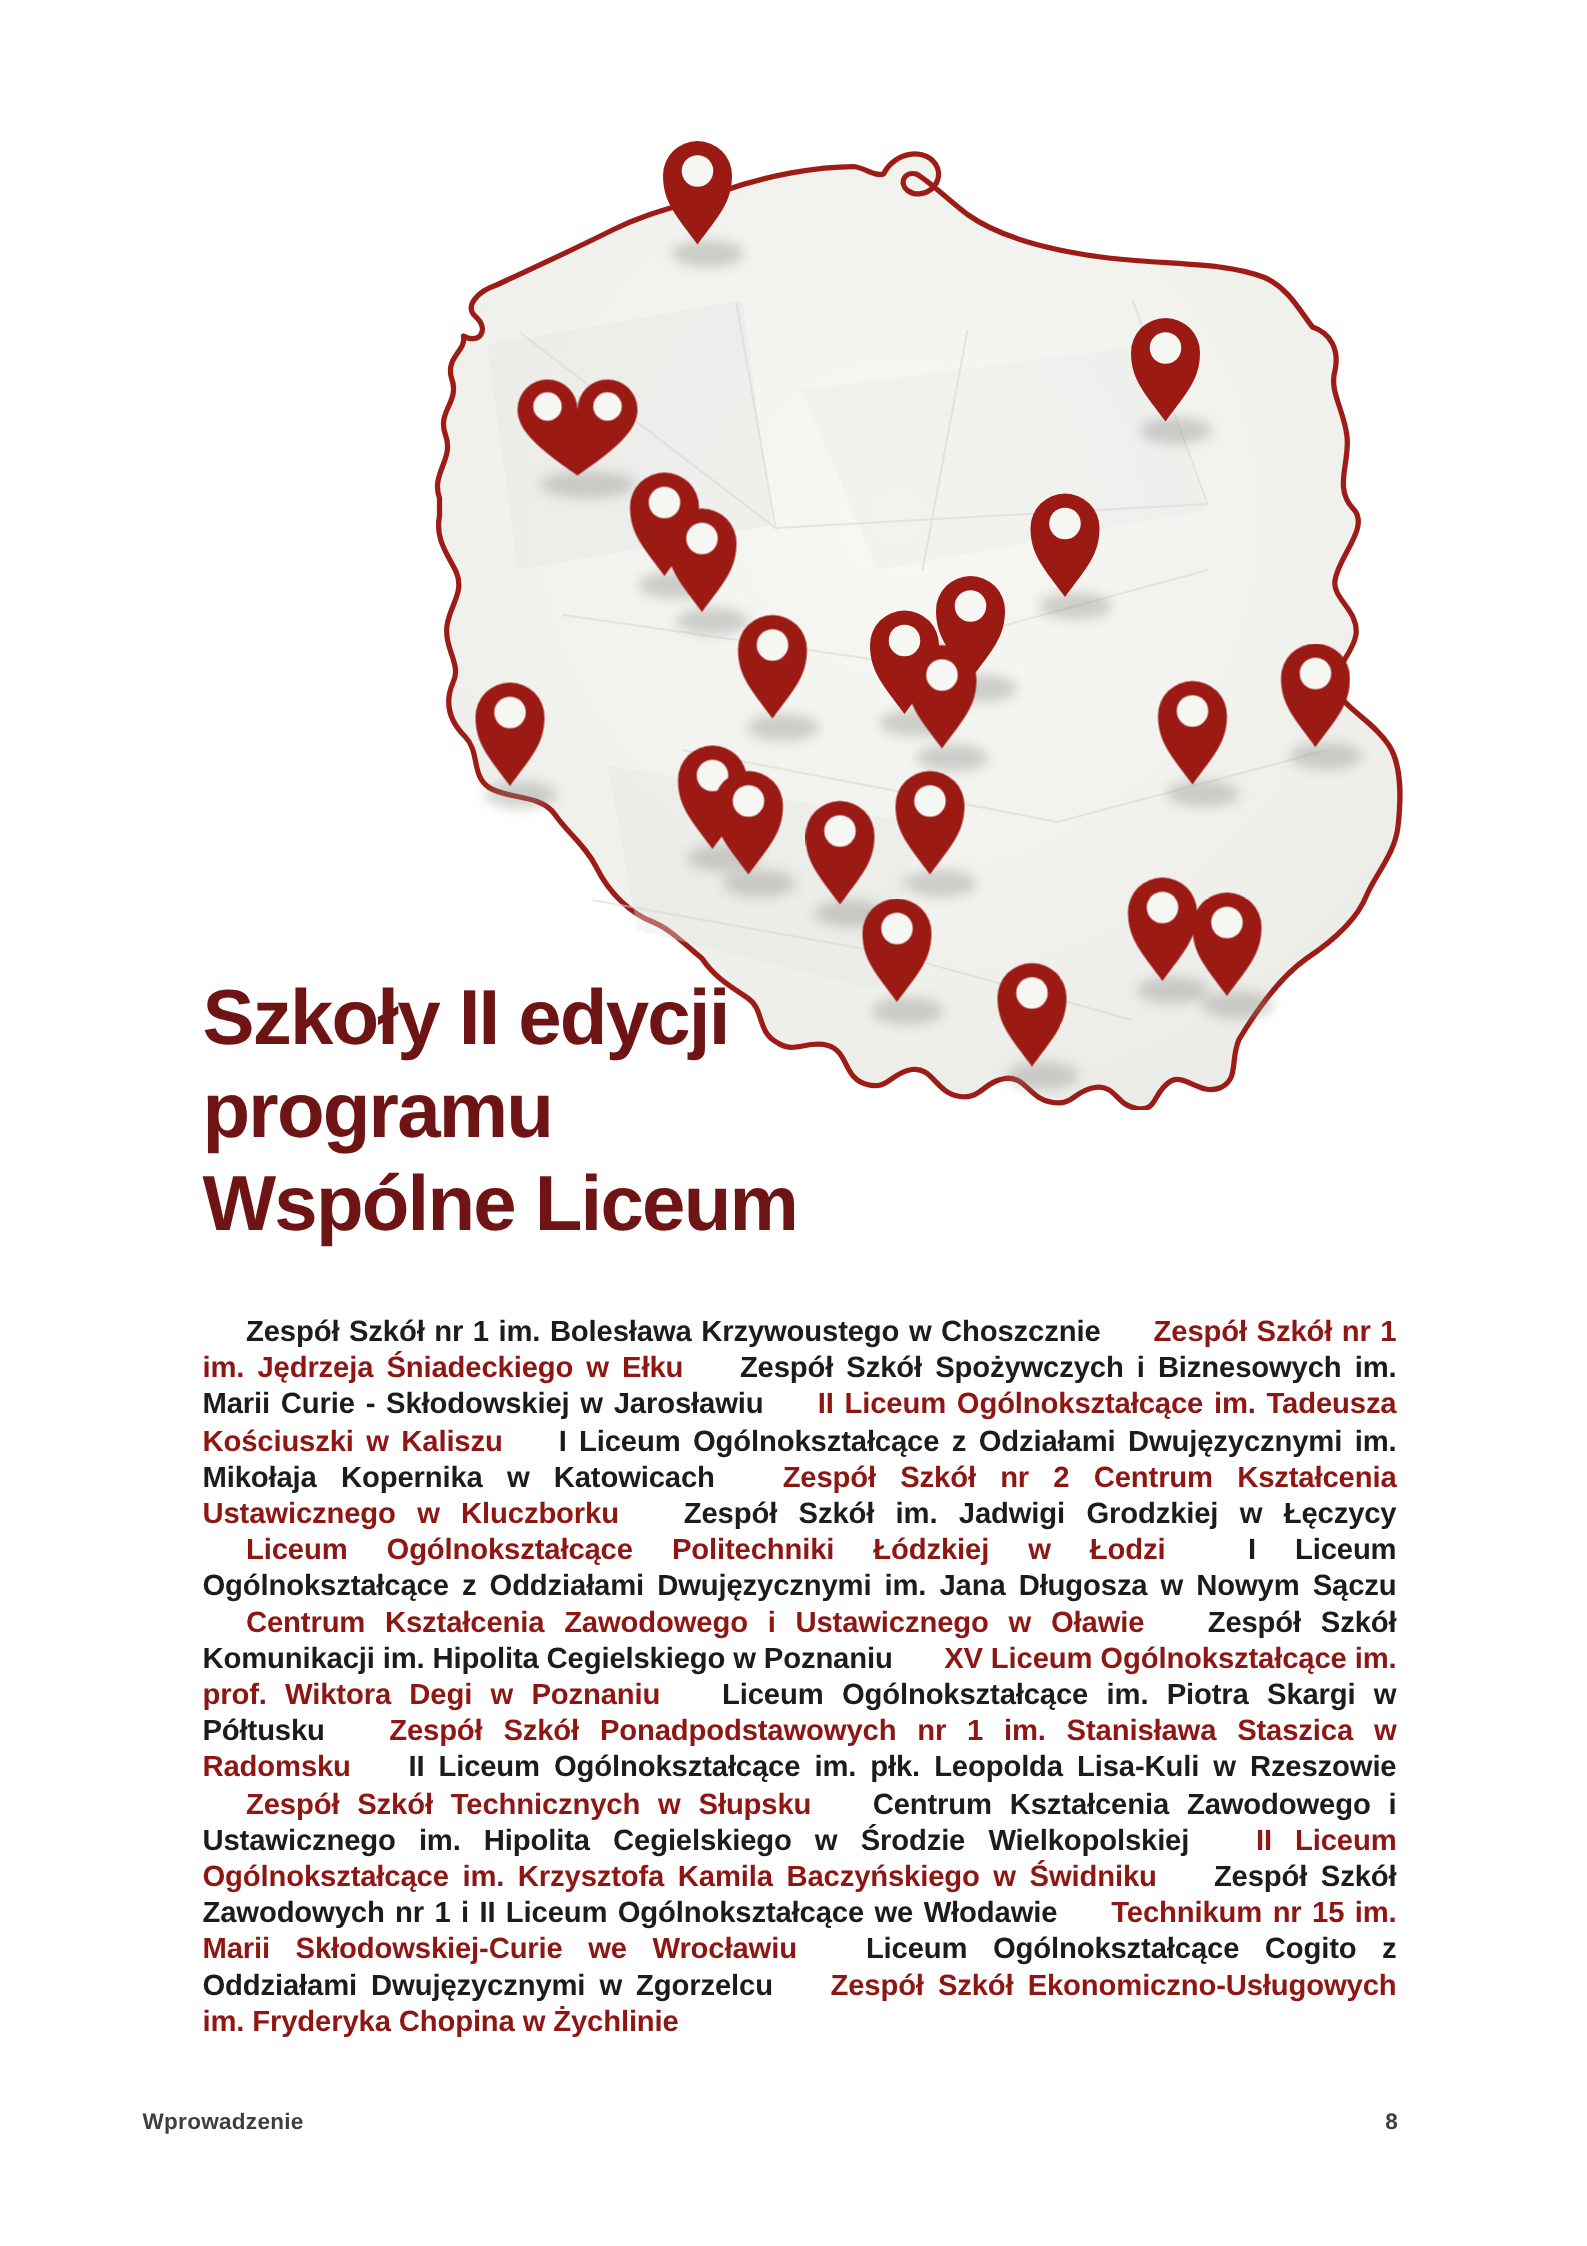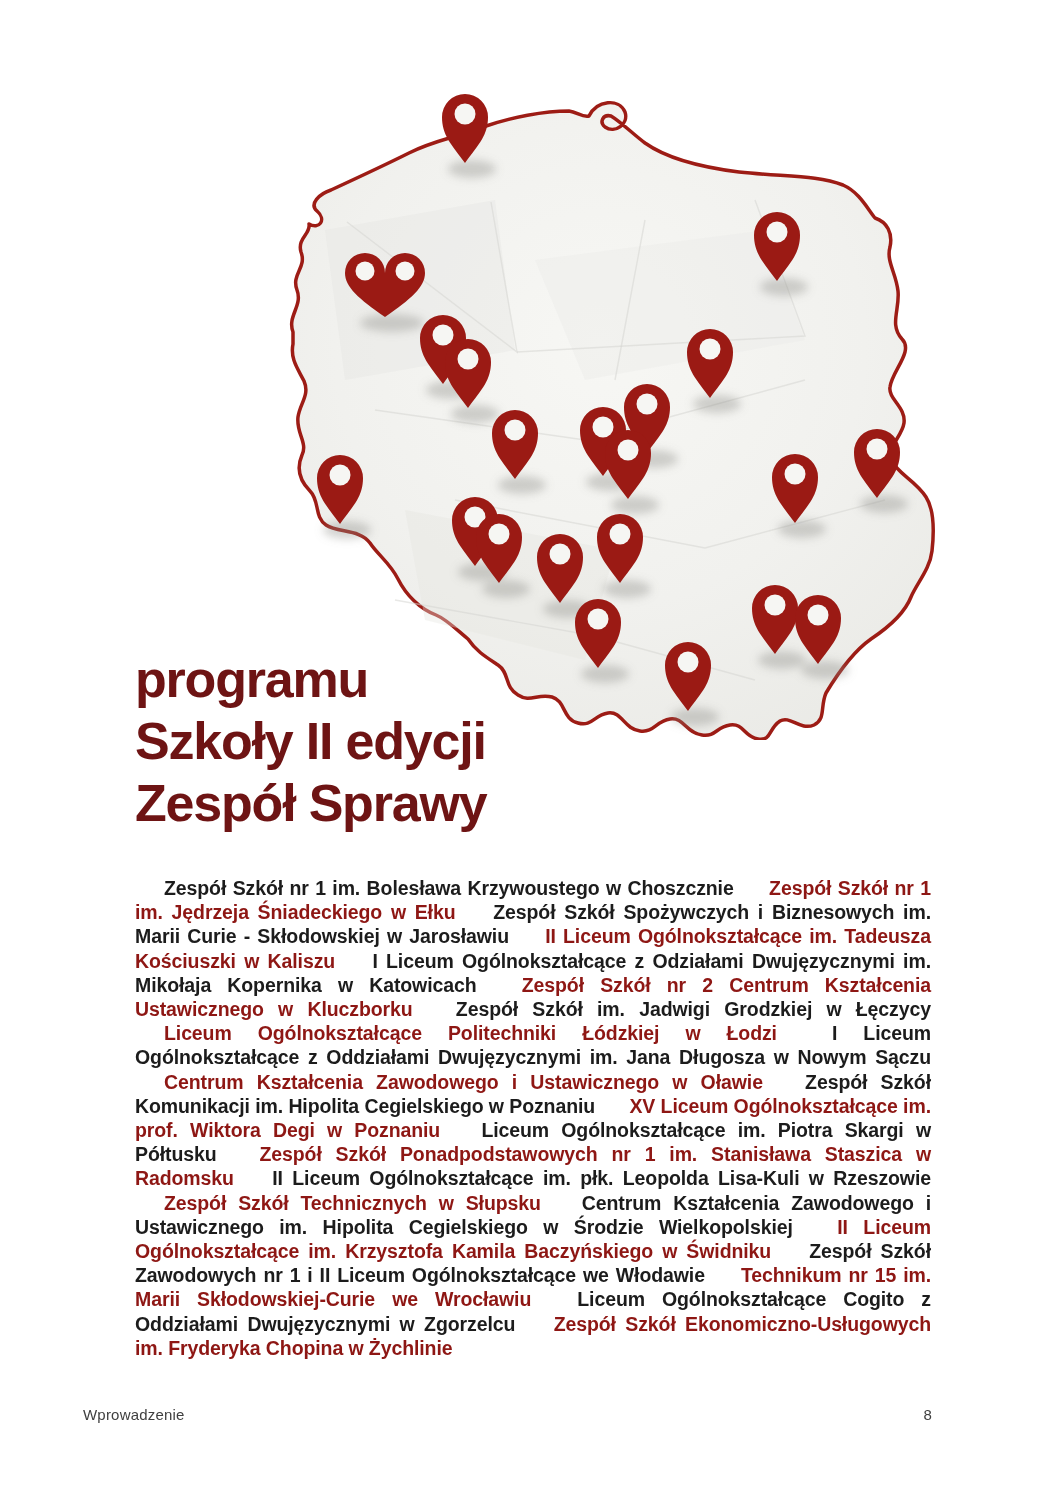--- a/index.html
+++ b/index.html
@@ -34,23 +34,23 @@
   .schools{
     position:absolute;left:135px;top:876px;width:796px;z-index:2;
     font-size:19.5px;line-height:24.2px;font-weight:700;letter-spacing:-0.1px;
     color:var(--body-black);
     text-align:justify;
   }
   .schools .seg{color:var(--body-black);margin-left:29px;}
   .schools .seg.red{color:var(--accent-red);}
 
   .footer{
-    position:absolute;left:83px;right:126px;top:1406px;z-index:2;
+    position:absolute;left:95px;right:126px;top:1406px;z-index:2;
     display:flex;justify-content:space-between;align-items:baseline;
-    font-size:15px;font-weight:400;color:var(--footer-gray);letter-spacing:.2px;
+    font-size:15px;font-weight:700;color:var(--footer-gray);letter-spacing:.2px;
   }
 </style>
 </head>
 <body>
 
 <div class="map-wrap">
   <svg viewBox="0 0 655 660" xmlns="http://www.w3.org/2000/svg">
     <defs>
       <radialGradient id="paperGrad" cx="48%" cy="38%" r="75%">
         <stop offset="0%" stop-color="#f7f7f4"></stop>
@@ -179,23 +179,23 @@
         <use href="#pin-shape" transform="translate(275,477)"></use>
         <use href="#pin-shape" transform="translate(490,528)"></use>
         <use href="#pin-shape" transform="translate(533,538)"></use>
         <use href="#pin-shape" transform="translate(313,542)"></use>
         <use href="#pin-shape" transform="translate(403,585)"></use>
       </g>
   </svg>
 </div>
 
 <div class="page-title">
+  <div>Szkoły II edycji</div>
   <div>programu</div>
-  <div>Szkoły II edycji</div>
-  <div>Zespół Sprawy</div>
+  <div>Wspólne Liceum</div>
 </div>
 
 <p class="schools"><span class="seg">Zespół Szkół nr 1 im. Bolesława Krzywoustego w Choszcznie</span> <span class="seg red">Zespół Szkół nr 1 im. Jędrzeja Śniadeckiego w Ełku</span> <span class="seg">Zespół Szkół Spożywczych i Biznesowych im. Marii Curie - Skłodowskiej w Jarosławiu</span> <span class="seg red">II Liceum Ogólnokształcące im. Tadeusza Kościuszki w Kaliszu</span> <span class="seg">I Liceum Ogólnokształcące z Odziałami Dwujęzycznymi im. Mikołaja Kopernika w Katowicach</span> <span class="seg red">Zespół Szkół nr 2 Centrum Kształcenia Ustawicznego w Kluczborku</span> <span class="seg">Zespół Szkół im. Jadwigi Grodzkiej w Łęczycy</span> <span class="seg red">Liceum Ogólnokształcące Politechniki Łódzkiej w Łodzi</span> <span class="seg">I Liceum Ogólnokształcące z Oddziałami Dwujęzycznymi im. Jana Długosza w Nowym Sączu</span> <span class="seg red">Centrum Kształcenia Zawodowego i Ustawicznego w Oławie</span> <span class="seg">Zespół Szkół Komunikacji im. Hipolita Cegielskiego w Poznaniu</span> <span class="seg red">XV Liceum Ogólnokształcące im. prof. Wiktora Degi w Poznaniu</span> <span class="seg">Liceum Ogólnokształcące im. Piotra Skargi w Półtusku</span> <span class="seg red">Zespół Szkół Ponadpodstawowych nr 1 im. Stanisława Staszica w Radomsku</span> <span class="seg">II Liceum Ogólnokształcące im. płk. Leopolda Lisa-Kuli w Rzeszowie</span> <span class="seg red">Zespół Szkół Technicznych w Słupsku</span> <span class="seg">Centrum Kształcenia Zawodowego i Ustawicznego im. Hipolita Cegielskiego w Środzie Wielkopolskiej</span> <span class="seg red">II Liceum Ogólnokształcące im. Krzysztofa Kamila Baczyńskiego w Świdniku</span> <span class="seg">Zespół Szkół Zawodowych nr 1 i II Liceum Ogólnokształcące we Włodawie</span> <span class="seg red">Technikum nr 15 im. Marii Skłodowskiej-Curie we Wrocławiu</span> <span class="seg">Liceum Ogólnokształcące Cogito z Oddziałami Dwujęzycznymi w Zgorzelcu</span> <span class="seg red">Zespół Szkół Ekonomiczno-Usługowych im. Fryderyka Chopina w Żychlinie</span></p>
 
 <div class="footer">
   <span>Wprowadzenie</span>
   <span>8</span>
 </div>
 
 </body></html>

